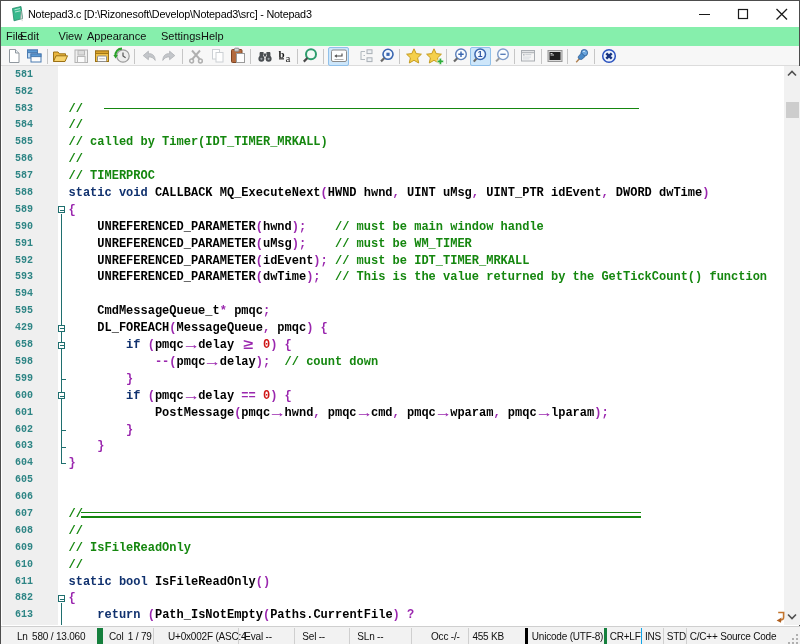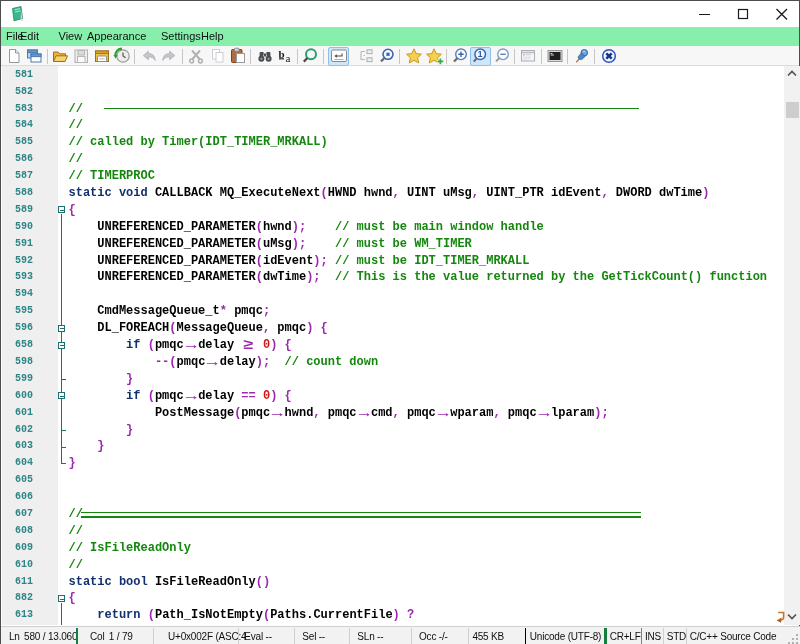--- a/index.html
+++ b/index.html
@@ -25,20 +25,21 @@
 #statusbar{position:absolute;left:0;top:624.8px;width:800px;height:19.2px;background:#f2f2f2;border-top:1px solid #cfcfcf}
 .sc{position:absolute;top:1px;height:17px;line-height:17px;font-size:10px;letter-spacing:-0.2px;color:#101010;white-space:nowrap;overflow:hidden}
 </style></head><body>
 <div id="win">
 <svg style="position:absolute;left:7px;top:4px" width="18" height="18" viewBox="0 0 18 18">
       <path d="M4.5 3.5 L13 1.5 14.5 13.5 6 15.8z" fill="#37b98d" stroke="#1f8a66" stroke-width="0.8"></path>
       <path d="M6.5 4.8 L12 3.6 M7 7 L12.6 5.8" stroke="#bfeedd" stroke-width="0.9"></path>
       <path d="M13.2 6 l1.2 7.5 -1.8 0.5z" fill="#e8e8e8" stroke="#9a9a9a" stroke-width="0.5"></path>
       <path d="M13.6 14.8 l0.4 1.8 0.9 -2z" fill="#c0c0c0"></path>
     </svg>
+<div id="title">Notepad3.c [D:\Rizonesoft\Develop\Notepad3\src] - Notepad3</div>
 <svg style="position:absolute;left:690px;top:0" width="108" height="26" viewBox="0 0 108 26">
 <path d="M8 13.5 h11" stroke="#1a1a1a" stroke-width="1"></path>
 <rect x="47.5" y="8.5" width="9" height="9" fill="none" stroke="#1a1a1a" stroke-width="1.2"></rect>
 <path d="M85.5 8 L96 18.5 M96 8 L85.5 18.5" stroke="#1a1a1a" stroke-width="1.3"></path>
 </svg>
 <div id="menubar">
 <div class="mi" style="left:5px">File</div>
 <div class="mi" style="left:19px">Edit</div>
 <div class="mi" style="left:57.5px">View</div>
 <div class="mi" style="left:86px">Appearance</div>
@@ -200,21 +201,21 @@
       <div class="cl">586</div>
       <div class="cl">587</div>
       <div class="cl">588</div>
       <div class="cl">589</div>
       <div class="cl">590</div>
       <div class="cl">591</div>
       <div class="cl">592</div>
       <div class="cl">593</div>
       <div class="cl">594</div>
       <div class="cl">595</div>
-      <div class="cl">596</div>
+      <div class="cl">429</div>
       <div class="cl">658</div>
       <div class="cl">598</div>
       <div class="cl">599</div>
       <div class="cl">600</div>
       <div class="cl">601</div>
       <div class="cl">602</div>
       <div class="cl">603</div>
       <div class="cl">604</div>
       <div class="cl">605</div>
       <div class="cl">606</div>
@@ -252,29 +253,29 @@
       <path d="M3 8.5 L7 4.5 L11 8.5" stroke="#505050" stroke-width="1.6" fill="none"></path>
     </svg>
 <svg style="position:absolute;left:784px;top:608px" width="14" height="14" viewBox="0 0 14 14">
       <path d="M3 5.5 L7 9.5 L11 5.5" stroke="#505050" stroke-width="1.6" fill="none"></path>
     </svg>
 <svg style="position:absolute;left:774px;top:609px" width="12" height="14" viewBox="0 0 12 14">
       <path d="M3.2 2.5 H8.6 V7.2 C8.6 9 7 10 5 10" stroke="#c4742c" stroke-width="1.6" fill="none"></path>
       <path d="M6.6 7.4 L1.6 10.6 L6 12.8 z" fill="#b05f1e"></path>
     </svg>
 <div id="statusbar">
-<div class="sc" style="left:0px;width:85.99px;padding-left:8px">Ln  580 / 13.060</div>
-<div class="sc" style="left:75px;width:58.49px;border-left:2px solid #15803d;padding-left:12px">Col  1 / 79</div>
+<div class="sc" style="left:0px;width:85.99px;padding-left:16px">Ln  580 / 13.060</div>
+<div class="sc" style="left:96px;width:58.49px;border-left:6px solid #15803d;padding-left:6px">Col  1 / 79</div>
 <div class="sc" style="left:152px;width:92.79px;border-left:1px solid #cfcfcf;padding-left:14px">U+0x002F (ASC:47)</div>
 <div class="sc" style="left:237.3px;width:55.99px;border-left:1px solid #cfcfcf;padding-left:5px">Eval  --</div>
 <div class="sc" style="left:293.3px;width:54.99px;border-left:1px solid #cfcfcf;padding-left:7px">Sel  --</div>
 <div class="sc" style="left:348.3px;width:61.69px;border-left:1px solid #cfcfcf;padding-left:7px">SLn  --</div>
-<div class="sc" style="left:410px;width:57.39px;border-left:1px solid #cfcfcf;padding-left:7px">Occ  -/-</div>
+<div class="sc" style="left:410px;width:57.39px;border-left:1px solid #cfcfcf;padding-left:19px">Occ  -/-</div>
 <div class="sc" style="left:467.4px;width:56.39px;border-left:1px solid #cfcfcf;padding-left:3px">455 KB</div>
-<div class="sc" style="left:523.8px;width:78.89px;border-left:1px solid #000000;padding-left:4px">Unicode (UTF-8)</div>
+<div class="sc" style="left:523.8px;width:78.89px;border-left:3px solid #000000;padding-left:4px">Unicode (UTF-8)</div>
 <div class="sc" style="left:602.7px;width:37.19px;border-left:3px solid #15803d;padding-left:3px">CR+LF</div>
 <div class="sc" style="left:639.9px;width:21.79px;border-left:1px solid #0ea5e9;padding-left:3px">INS</div>
 <div class="sc" style="left:661.7px;width:22.99px;border-left:1px solid #cfcfcf;padding-left:3px">STD</div>
 <div class="sc" style="left:684.7px;width:115.29px;border-left:1px solid #cfcfcf;padding-left:3px">C/C++ Source Code</div>
 <svg style="position:absolute;left:101.2px;top:4px;width:12px;height:12px"></svg>
 <svg style="position:absolute;right:1px;top:6px" width="13" height="13" viewBox="0 0 13 13">
         <g fill="#b0b0b0">
           <rect x="9" y="9" width="2" height="2"></rect>
           <rect x="5" y="9" width="2" height="2"></rect>
           <rect x="1" y="9" width="2" height="2"></rect>

